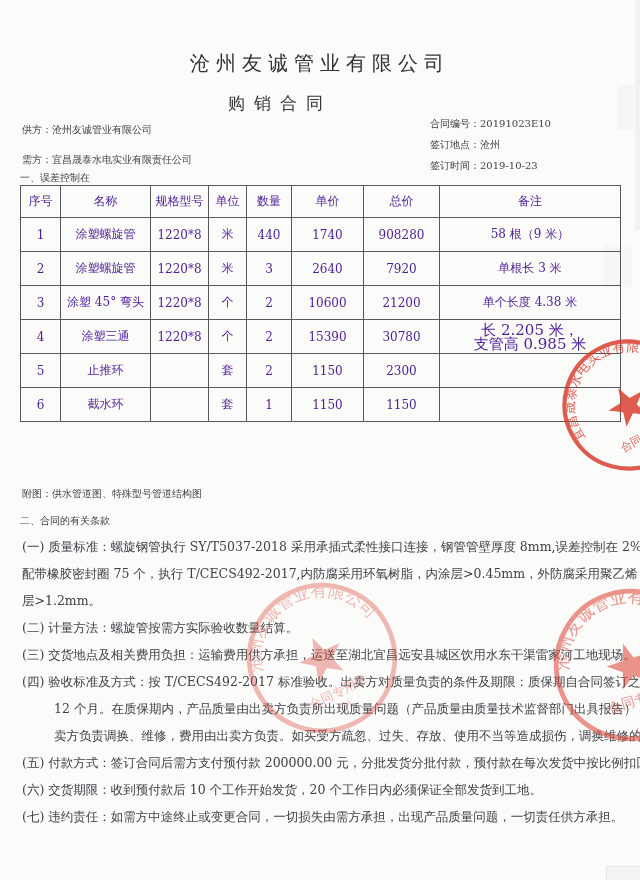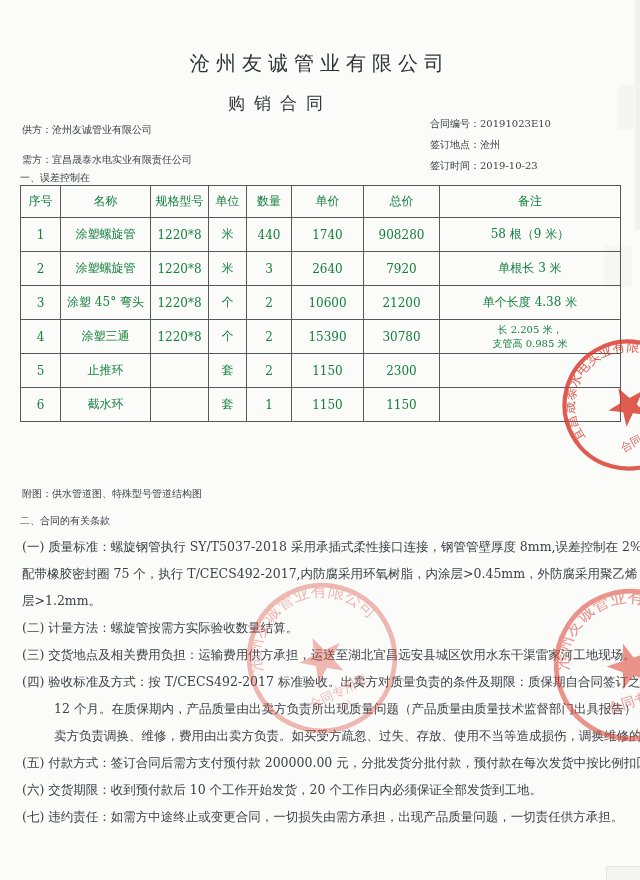--- a/index.html
+++ b/index.html
@@ -21,32 +21,32 @@
   .line{position:absolute;font-size:10px;white-space:nowrap;color:#3d4146;}
   .supplier{top:123px;left:22px;}
   .buyer{top:153px;left:22px;}
   .section1{top:171px;left:20px;}
   .meta-no{top:117px;left:430px;}
   .meta-place{top:138px;left:430px;}
   .meta-time{top:159px;left:430px;}
   table.items{
     position:absolute;top:185px;left:20px;width:600px;
     border-collapse:collapse;table-layout:fixed;
-    font-size:12px;color:#15803d;padding-left:40px;
+    font-size:12px;color:#4c1d95;padding-left:40px;
   }
   table.items td,table.items th{
     border:1px solid #55585c;text-align:center;vertical-align:middle;
     padding:0 2px;font-weight:normal;overflow:hidden;
   }
   tr.hdr{height:32px;}
   tr.item{height:34px;}
   tr.total{height:34px;}
   tr.note{height:26px;}
   tr.note td{text-align:left;padding-left:3px;font-size:12px;}
-  .remark-two{line-height:14px;font-size:10px;}
+  .remark-two{line-height:14px;font-size:15px;}
   .attach{top:487px;left:22px;}
   .section2{top:514px;left:20px;}
   .terms{position:absolute;top:533px;left:22px;width:600px;}
   .term-line{
     height:27px;line-height:27px;font-size:12.5px;white-space:nowrap;color:#3d4146;
   }
   .term-line.ind{padding-left:32px;}
   .seal{position:absolute;pointer-events:none;}
   .seal svg{display:block;}
   .seal text{font-family:"DejaVu Serif","Liberation Serif",serif;}

